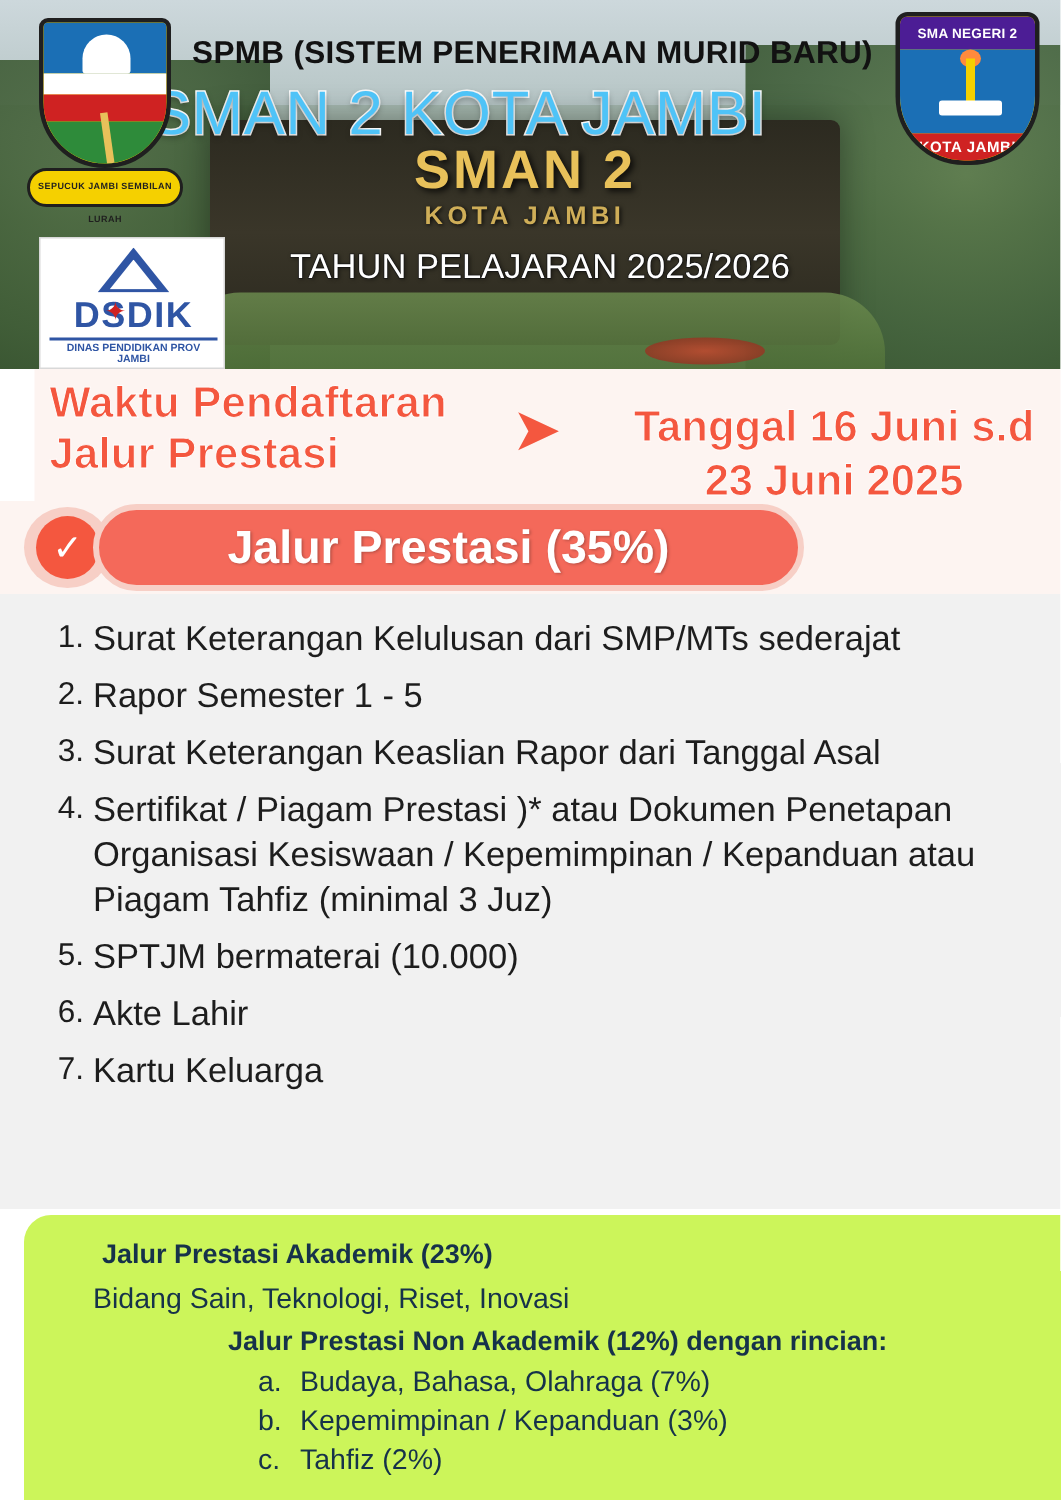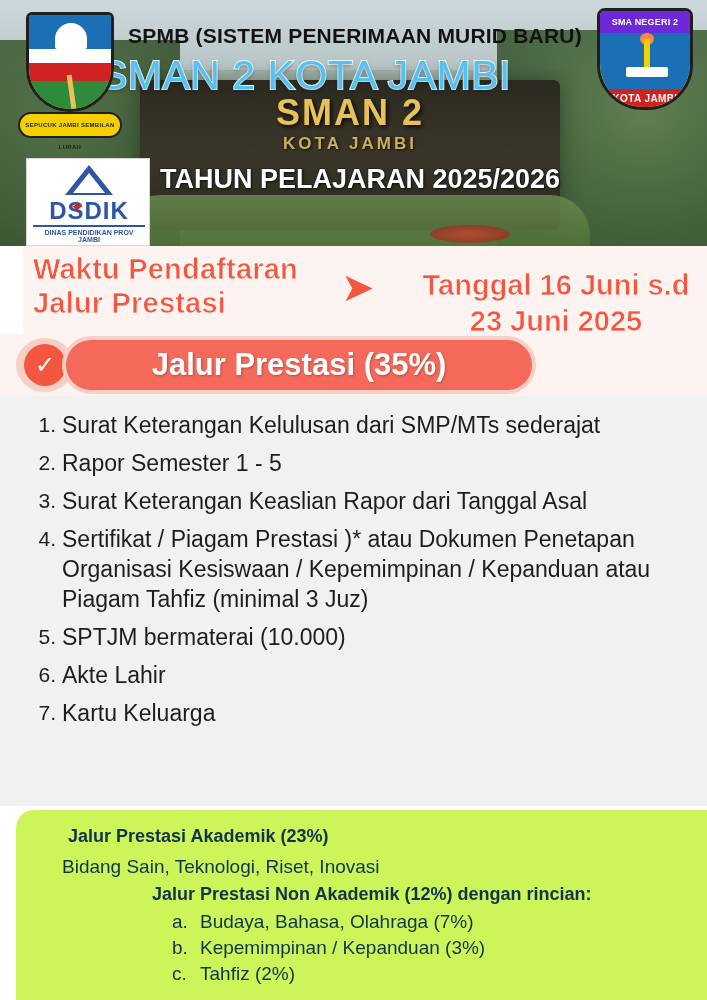--- a/index.html
+++ b/index.html
@@ -85,22 +85,22 @@
     font-weight:normal;
     color:#4fc3f7;
     -webkit-text-stroke:2px #ffffff;
     paint-order:stroke fill;
     letter-spacing:.5px;
     text-shadow:0 2px 4px rgba(0,0,0,.35);
   }
   .title-year {
     position:absolute; left:100px; top:164px; width:520px;
     text-align:center;
-    font-size:27px;
-    font-weight:bold;
+    font-size:23px;
+    font-weight:normal;
     color:#ffffff;
     -webkit-text-stroke:1px #1a1a1a;
     paint-order:stroke fill;
     text-shadow:1px 1px 3px rgba(0,0,0,.6);
   }
 
   
   .emblem-jambi {
     position:absolute; left:18px; top:8px; width:104px; height:132px;
   }
@@ -193,21 +193,21 @@
   
   .logo-sman {
     position:absolute; right:14px; top:8px; width:96px; height:102px;
     background:#f5d000;
     border:3px solid #1f1f1f;
     border-radius:8px 8px 46px 46px;
     overflow:hidden;
   }
   .logo-sman .top {
     position:absolute; left:0; top:0; width:100%; height:22px;
-    background:#6d28d9;
+    background:#4c1d95;
     color:#ffffff;
     font-size:9px;
     font-weight:bold;
     text-align:center;
     line-height:22px;
     letter-spacing:.2px;
   }
   .logo-sman .mid {
     position:absolute; left:0; top:22px; width:100%; height:56px;
     background:#1b6fb5;

